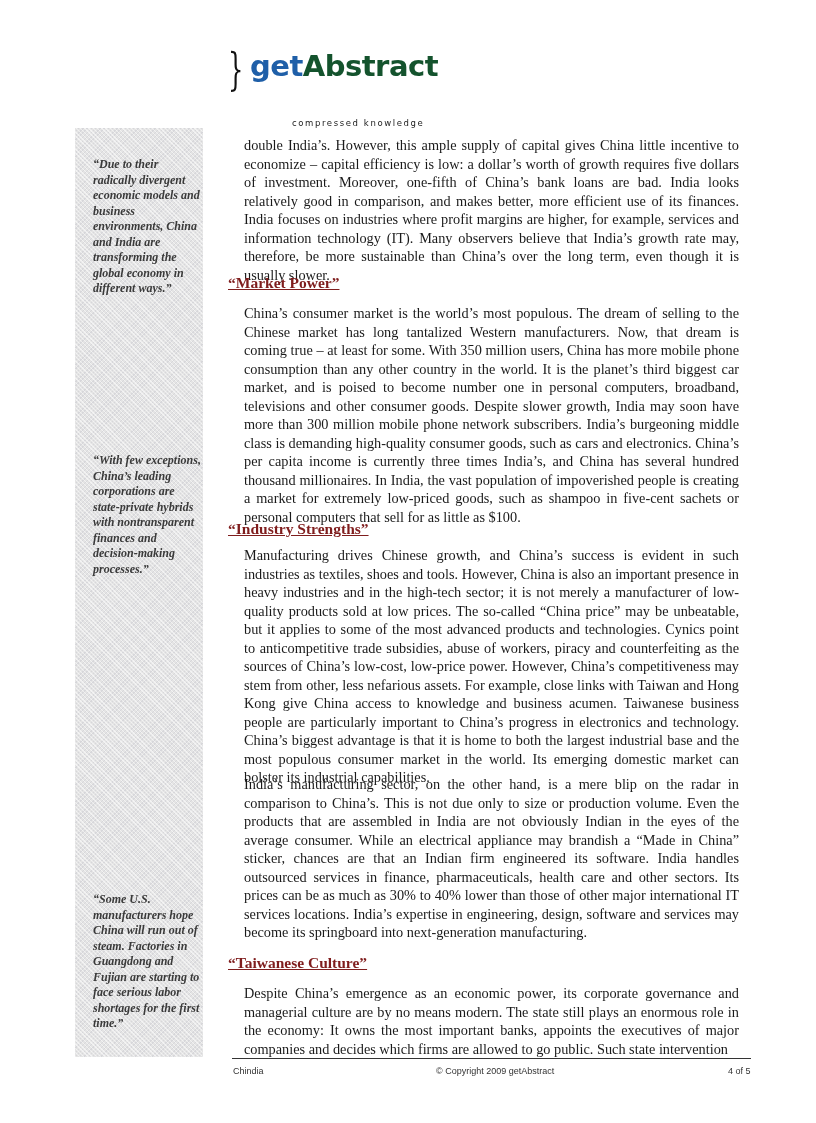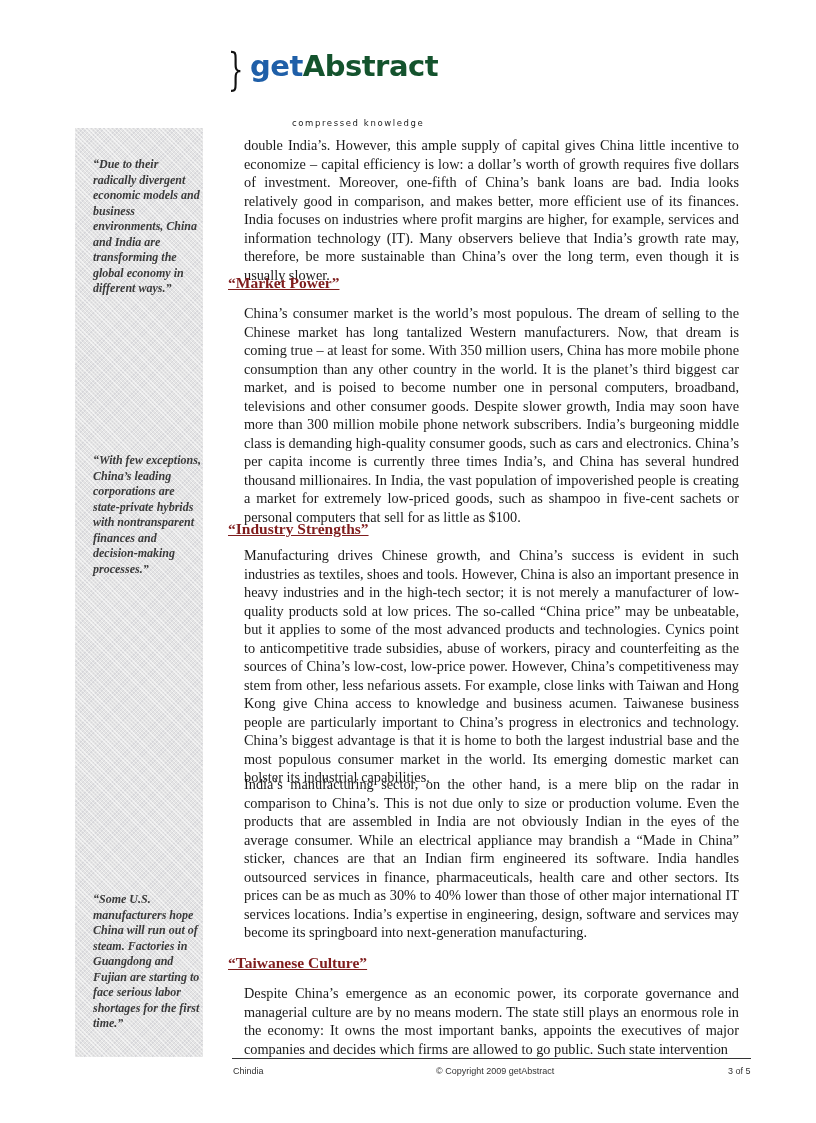--- a/index.html
+++ b/index.html
@@ -58,13 +58,13 @@
 </div>
 
 <div class="heading" style="top:954px;">“Taiwanese Culture”</div>
 <div class="main" style="top:972px;">
   <p class="para">Despite China’s emergence as an economic power, its corporate governance and managerial culture are by no means modern. The state still plays an enormous role in the economy: It owns the most important banks, appoints the executives of major companies and decides which firms are allowed to go public. Such state intervention</p>
 </div>
 
 <div class="footer-rule"></div>
 <div class="footer" style="left:233px;">Chindia</div>
 <div class="footer" style="left:436px;">© Copyright 2009 getAbstract</div>
-<div class="footer" style="left:728px;">3 of 5</div>
+<div class="footer" style="left:728px;">4 of 5</div>
 
 </body></html>

